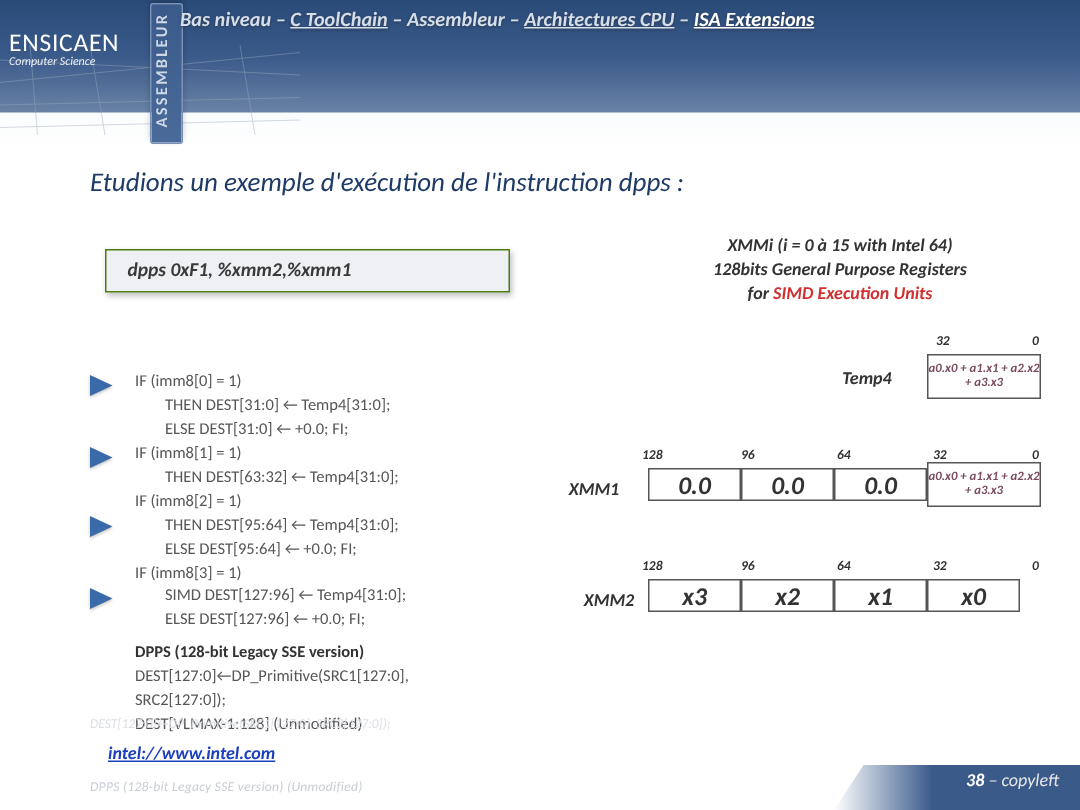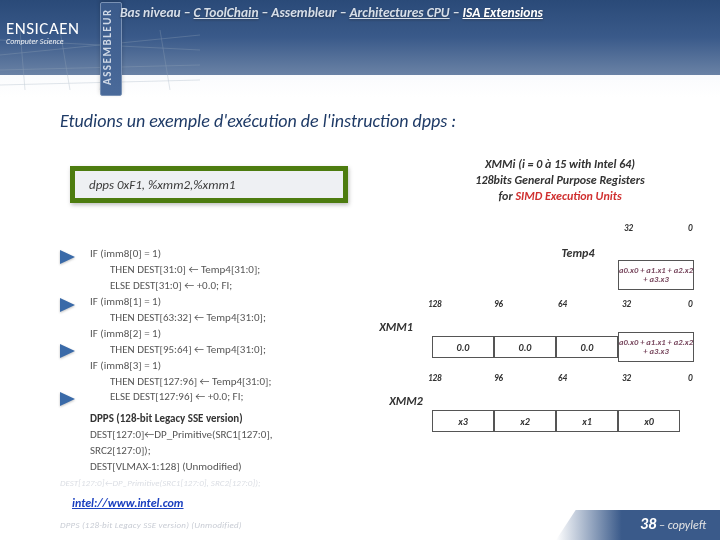--- a/index.html
+++ b/index.html
@@ -74,23 +74,23 @@
     color: #1e3a66;
     font-weight: 500;
   }
   .code-box {
     position: absolute;
     top: 166px;
     left: 70px;
     width: 240px;
     padding: 6px 14px;
     background: #eef0f3;
-    border: 5px solid #4d7c0f;
+    border: 1px solid #4d7c0f;
     box-shadow: 1px 2px 4px rgba(0,0,0,0.25);
-    font-weight: 400;
+    font-weight: 700;
     font-style: italic;
     font-size: 13px;
     color: #3a3a3a;
   }
   .pseudo {
     position: absolute;
     top: 246px;
     left: 90px;
     font-size: 11px;
     line-height: 1.45;
@@ -143,44 +143,43 @@
   .cell {
     position: absolute;
     border: 1.5px solid #555;
     box-sizing: border-box;
     text-align: center;
     font-weight: 700;
     font-style: italic;
     display: flex;
     align-items: center;
     justify-content: center;
-    margin-top: 24px;
   }
   .cell.small { font-size: 8.5px; line-height:1.1; color:#7a4a60; font-weight:600;}
-  .cell.big { font-size: 10px; }
+  .cell.big { font-size: 17px; }
   .bitnum {
     position: absolute;
     font-size: 9px;
     font-style: italic;
     font-weight: 600;
     color: #333;
   }
   .footer {
     position: absolute;
     right: 0; bottom: 0;
     height: 26px; width: 150px;
     background: linear-gradient(90deg, rgba(58,90,138,0) 0%, #3a5a8a 40%);
     color: #e6e6e6;
     font-size: 12px;
     font-style: italic;
     padding: 4px 14px 0 0;
     text-align: right;
     clip-path: polygon(12% 0, 100% 0, 100% 100%, 0 100%);
   }
-  .footer .pg { font-weight:700; color:#fff; font-size:16px;}
+  .footer .pg { font-weight:700; color:#fff; font-size:12px;}
   .ghost {
     position:absolute; left:60px; bottom:10px;
     font-size:9px; color:#c8ccd4; font-style:italic;letter-spacing:0.2px;
     white-space:nowrap; overflow:hidden; width:600px;
   }
   .ghost2 {
     position:absolute; left:60px; bottom:52px;
     font-size:9px; color:#dbdee4; font-style:italic;
     white-space:nowrap; overflow:hidden; width:620px;
   }
@@ -228,22 +227,23 @@
 <div class="arrow" style="top:392px"></div>
 
 <div class="pseudo">
   <div>IF (imm8[0] = 1)</div>
   <div class="ind">THEN DEST[31:0] ← Temp4[31:0];</div>
   <div class="ind">ELSE DEST[31:0] ← +0.0; FI;</div>
   <div>IF (imm8[1] = 1)</div>
   <div class="ind">THEN DEST[63:32] ← Temp4[31:0];</div>
   <div>IF (imm8[2] = 1)</div>
   <div class="ind">THEN DEST[95:64] ← Temp4[31:0];</div>
+  <div class="ind">ELSE DEST[95:64] ← +0.0; FI;</div>
   <div>IF (imm8[3] = 1)</div>
-  <div class="ind">THEN DEST[127:96] ← Temp4[31:0];</div>
+  <div class="ind">SIMD DEST[127:96] ← Temp4[31:0];</div>
   <div class="ind">ELSE DEST[127:96] ← +0.0; FI;</div>
   <div class="sec"><b>DPPS (128-bit Legacy SSE version)</b></div>
   <div>DEST[127:0]←DP_Primitive(SRC1[127:0], SRC2[127:0]);</div>
   <div>DEST[VLMAX-1:128] (Unmodified)</div>
 </div>
 
 <a class="link">intel://www.intel.com</a>
 
 <div class="reg-label" style="top:246px; left:548px">Temp4</div>
 <div class="bitnum" style="top:222px; left:624px">32</div>

